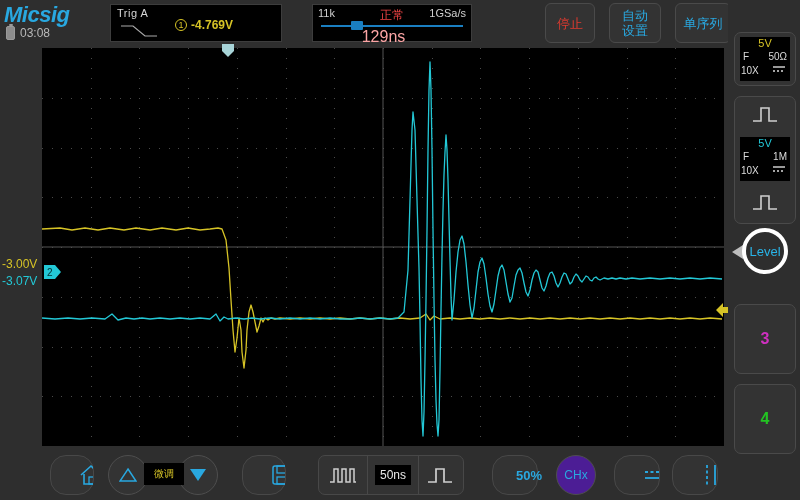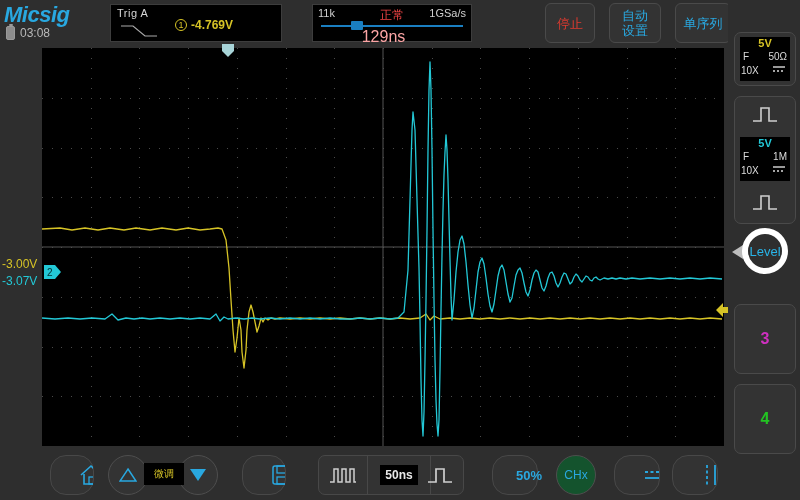--- a/index.html
+++ b/index.html
@@ -91,30 +91,30 @@
   }
   #ch1-card { top:32px; height:54px; }
   #ch2-card { top:96px; height:128px; }
 
   .ch-readout {
     position:absolute; left:5px; right:5px; background:#000; height:44px;
   }
   #ch1-card .ch-readout { top:4px; }
   #ch2-card .ch-readout { top:40px; }
 
-  .rd-scale { position:absolute; left:0; right:0; top:0px; text-align:center; font-size:11px; font-weight:bold; }
+  .rd-scale { position:absolute; left:0; right:0; top:0px; text-align:center; font-size:11px; font-weight:normal; }
   .rd-f    { position:absolute; left:3px; top:14px; color:#dcdcdc; font-size:10px; }
   .rd-imp  { position:absolute; right:3px; top:14px; color:#dcdcdc; font-size:10px; }
   .rd-atten{ position:absolute; left:1px; top:28px; color:#dcdcdc; font-size:10px; }
   .rd-coup { position:absolute; right:5px; top:28px; }
   .pulse-ico { position:absolute; left:50%; transform:translateX(-50%); }
 
   #level-knob {
     position:absolute; left:14px; top:228px; width:46px; height:46px;
-    border:6px solid #ffffff; border-radius:50%;
+    border:4px solid #ffffff; border-radius:50%;
     display:flex; align-items:center; justify-content:center;
     color:#29b4e8; font-size:13px; background:#2e2e2e;
   }
   #level-arrow { position:absolute; left:4px; top:245px; }
 
   .num-card {
     position:absolute; left:6px; width:62px; height:70px;
     background:#333; border:1px solid #4a4a4a; border-radius:7px;
     display:flex; align-items:center; justify-content:center;
     font-size:16px; font-weight:bold;
@@ -124,42 +124,42 @@
 
   
   #toolbar { position:absolute; left:0; top:450px; width:728px; height:50px; background:#2e2e2e; }
   .tb-btn {
     position:absolute; top:5px; height:40px;
     background:#333; border:1px solid #484848; border-radius:16px;
     display:flex; align-items:center; justify-content:center;padding-left:28px;
   }
   .tb-round {
     position:absolute; top:5px; width:40px; height:40px;
-    background:#14532d; border:1px solid #4e4e4e; border-radius:50%;
+    background:#4c1d95; border:1px solid #4e4e4e; border-radius:50%;
     display:flex; align-items:center; justify-content:center;
   }
   #tb-home { left:50px; width:44px; }
   #tb-fine-group { position:absolute; left:108px; top:5px; width:110px; height:40px; }
   .tri-btn {
     position:absolute; top:0; width:40px; height:40px; border-radius:50%;
     background:#333; border:1px solid #4e4e4e;
     display:flex; align-items:center; justify-content:center;
   }
   #tri-up { left:0; } #tri-dn { left:70px; }
   #fine-label {
     position:absolute; left:36px; top:8px; width:40px; height:22px;
     background:#000; color:#d6c326; font-size:10px;
     display:flex; align-items:center; justify-content:center;
   }
   #tb-save { left:242px; width:44px; }
   #tb-tbgroup { position:absolute; left:318px; top:5px; width:146px; height:40px;
                 background:#333; border:1px solid #484848; border-radius:7px; }
   .tb-seg { position:absolute; top:0; height:38px; display:flex; align-items:center; justify-content:center; }
   #seg-left { left:0; width:48px; }
-  #seg-mid  { left:48px; width:64px; border-left:1px solid #484848; border-right:1px solid #484848;font-weight:bold; }
+  #seg-mid  { left:48px; width:52px; border-left:1px solid #484848; border-right:1px solid #484848; }
   #seg-right{ left:98px; width:46px; }
   #tb-scale-val { background:#000; color:#e8e8e8; font-size:12px; padding:3px 5px; }
   #tb-fifty { left:492px; width:46px; color:#29a8e0; font-size:13px; font-weight:bold; }
   #tb-chx { left:556px; color:#29a8e0; font-size:12px; }
   #tb-hcur { left:614px; width:46px; }
   #tb-vcur { left:672px; width:46px; }
   .ico-cyan { stroke:#29a8e0; fill:none; }
 </style>
 </head>
 <body>

